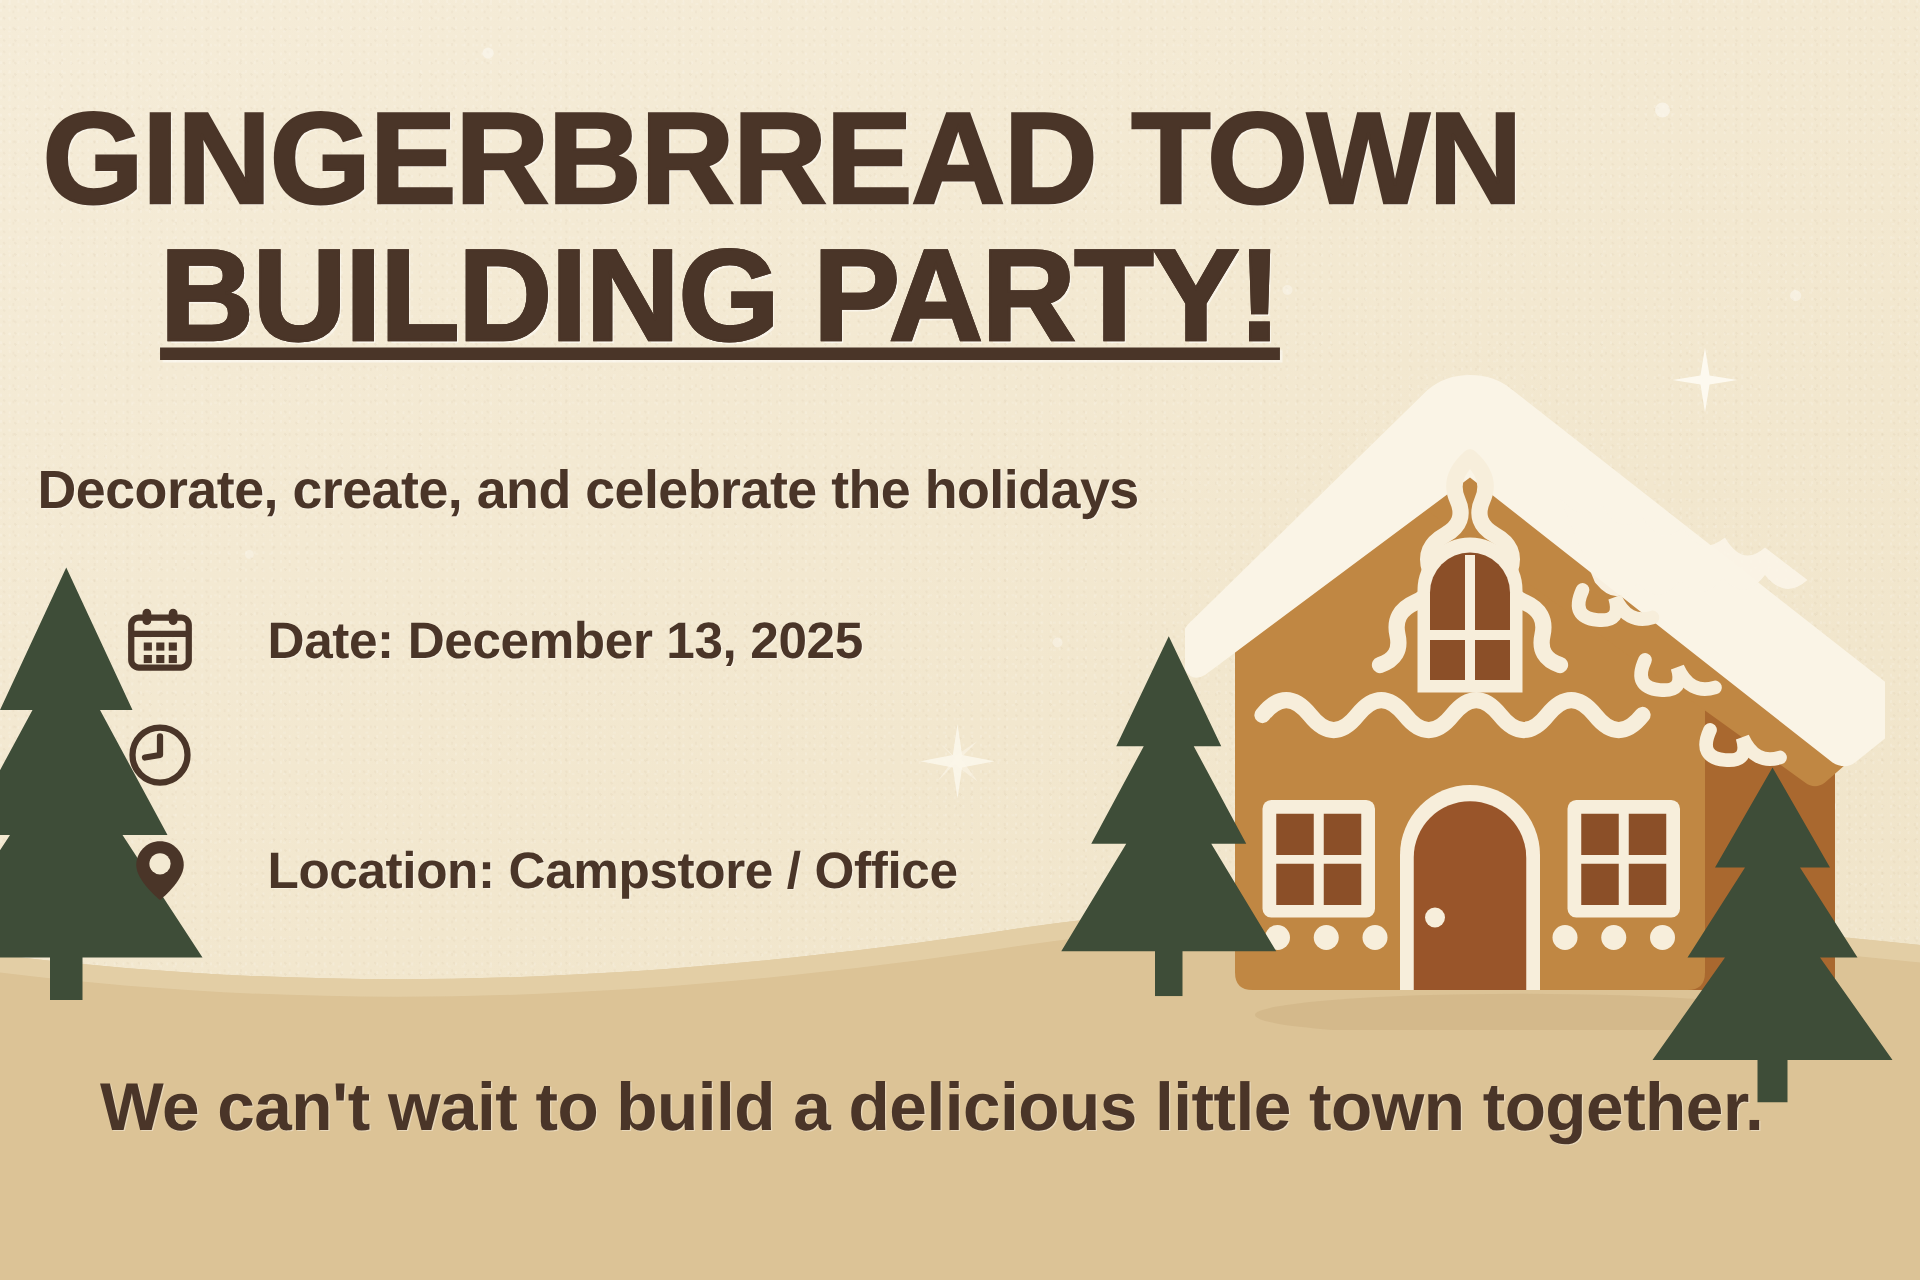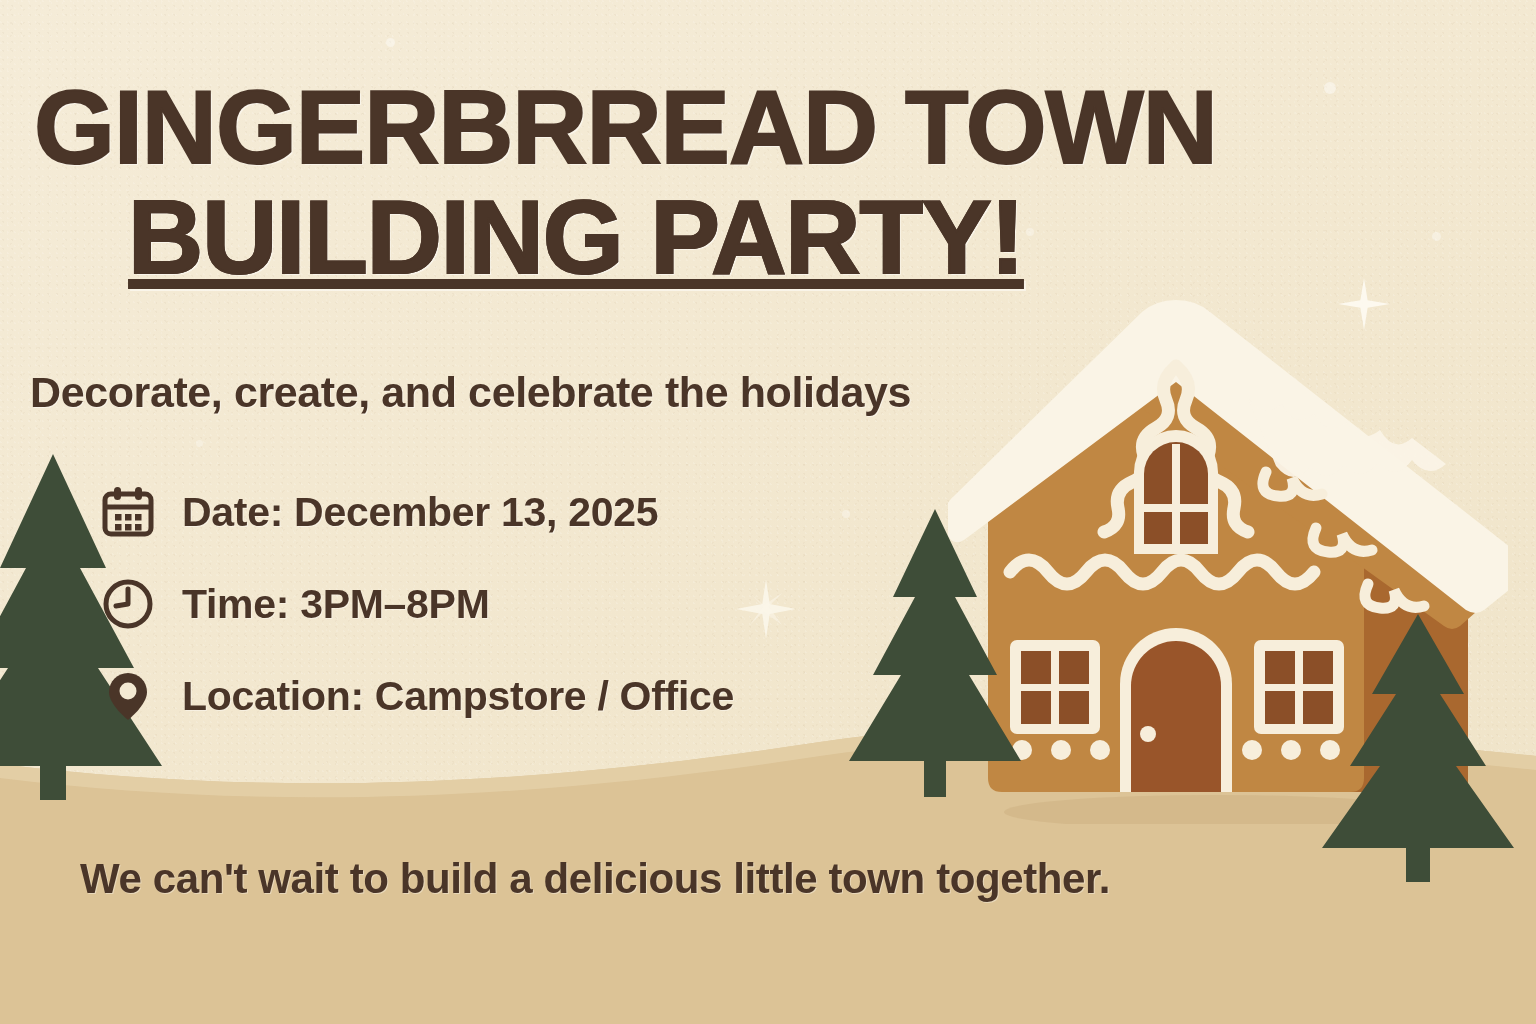--- a/index.html
+++ b/index.html
@@ -76,26 +76,27 @@
     margin-right:26px;
     display:flex; align-items:center; justify-content:center;
   }
   .detail-text {
     font-size:41px;
     font-weight:700;
     color:#4A3528;
     letter-spacing:-.3px;
     white-space:nowrap;
     text-shadow:1px 1px 0 rgba(255,255,255,.4);
+    margin-left:32px;
   }
 
   
   .closing {
     position:absolute; left:80px; top:855px;
-    font-size:42px;
+    font-size:54px;
     font-weight:700;
     color:#4A3528;
     letter-spacing:-.4px;
     white-space:nowrap;
     text-shadow:1px 1px 0 rgba(255,255,255,.35);
   }
 
   .tree-left   { position:absolute; left:-62px;  top:448px; width:230px; height:352px; }
   .tree-mid    { position:absolute; left:845px;  top:505px; width:180px; height:292px; }
   .tree-right  { position:absolute; left:1318px; top:610px; width:200px; height:272px; }
@@ -266,21 +267,20 @@
       <span class="detail-text">Date: December 13, 2025</span>
     </div>
 
     <div class="detail-row">
       <span class="detail-icon">
         <svg viewBox="0 0 56 56" width="56" height="56">
           <circle cx="28" cy="28" r="22" fill="none" stroke="#4A3528" stroke-width="5"></circle>
           <path d="M28 13 L28 28 L16 30" stroke="#4A3528" stroke-width="5" fill="none" stroke-linecap="round" stroke-linejoin="round"></path>
         </svg>
       </span>
-      <span class="detail-text">Time: 3PM–8PM</span>
     </div>
 
     <div class="detail-row">
       <span class="detail-icon">
         <svg viewBox="0 0 56 56" width="56" height="56">
           <path d="M28 5 C17.5 5 9 13.5 9 24 C9 37 28 52 28 52 C28 52 47 37 47 24 C47 13.5 38.5 5 28 5 Z" fill="#4A3528"></path>
           <circle cx="28" cy="23" r="8.5" fill="#F3E9D2"></circle>
         </svg>
       </span>
       <span class="detail-text">Location: Campstore / Office</span>

